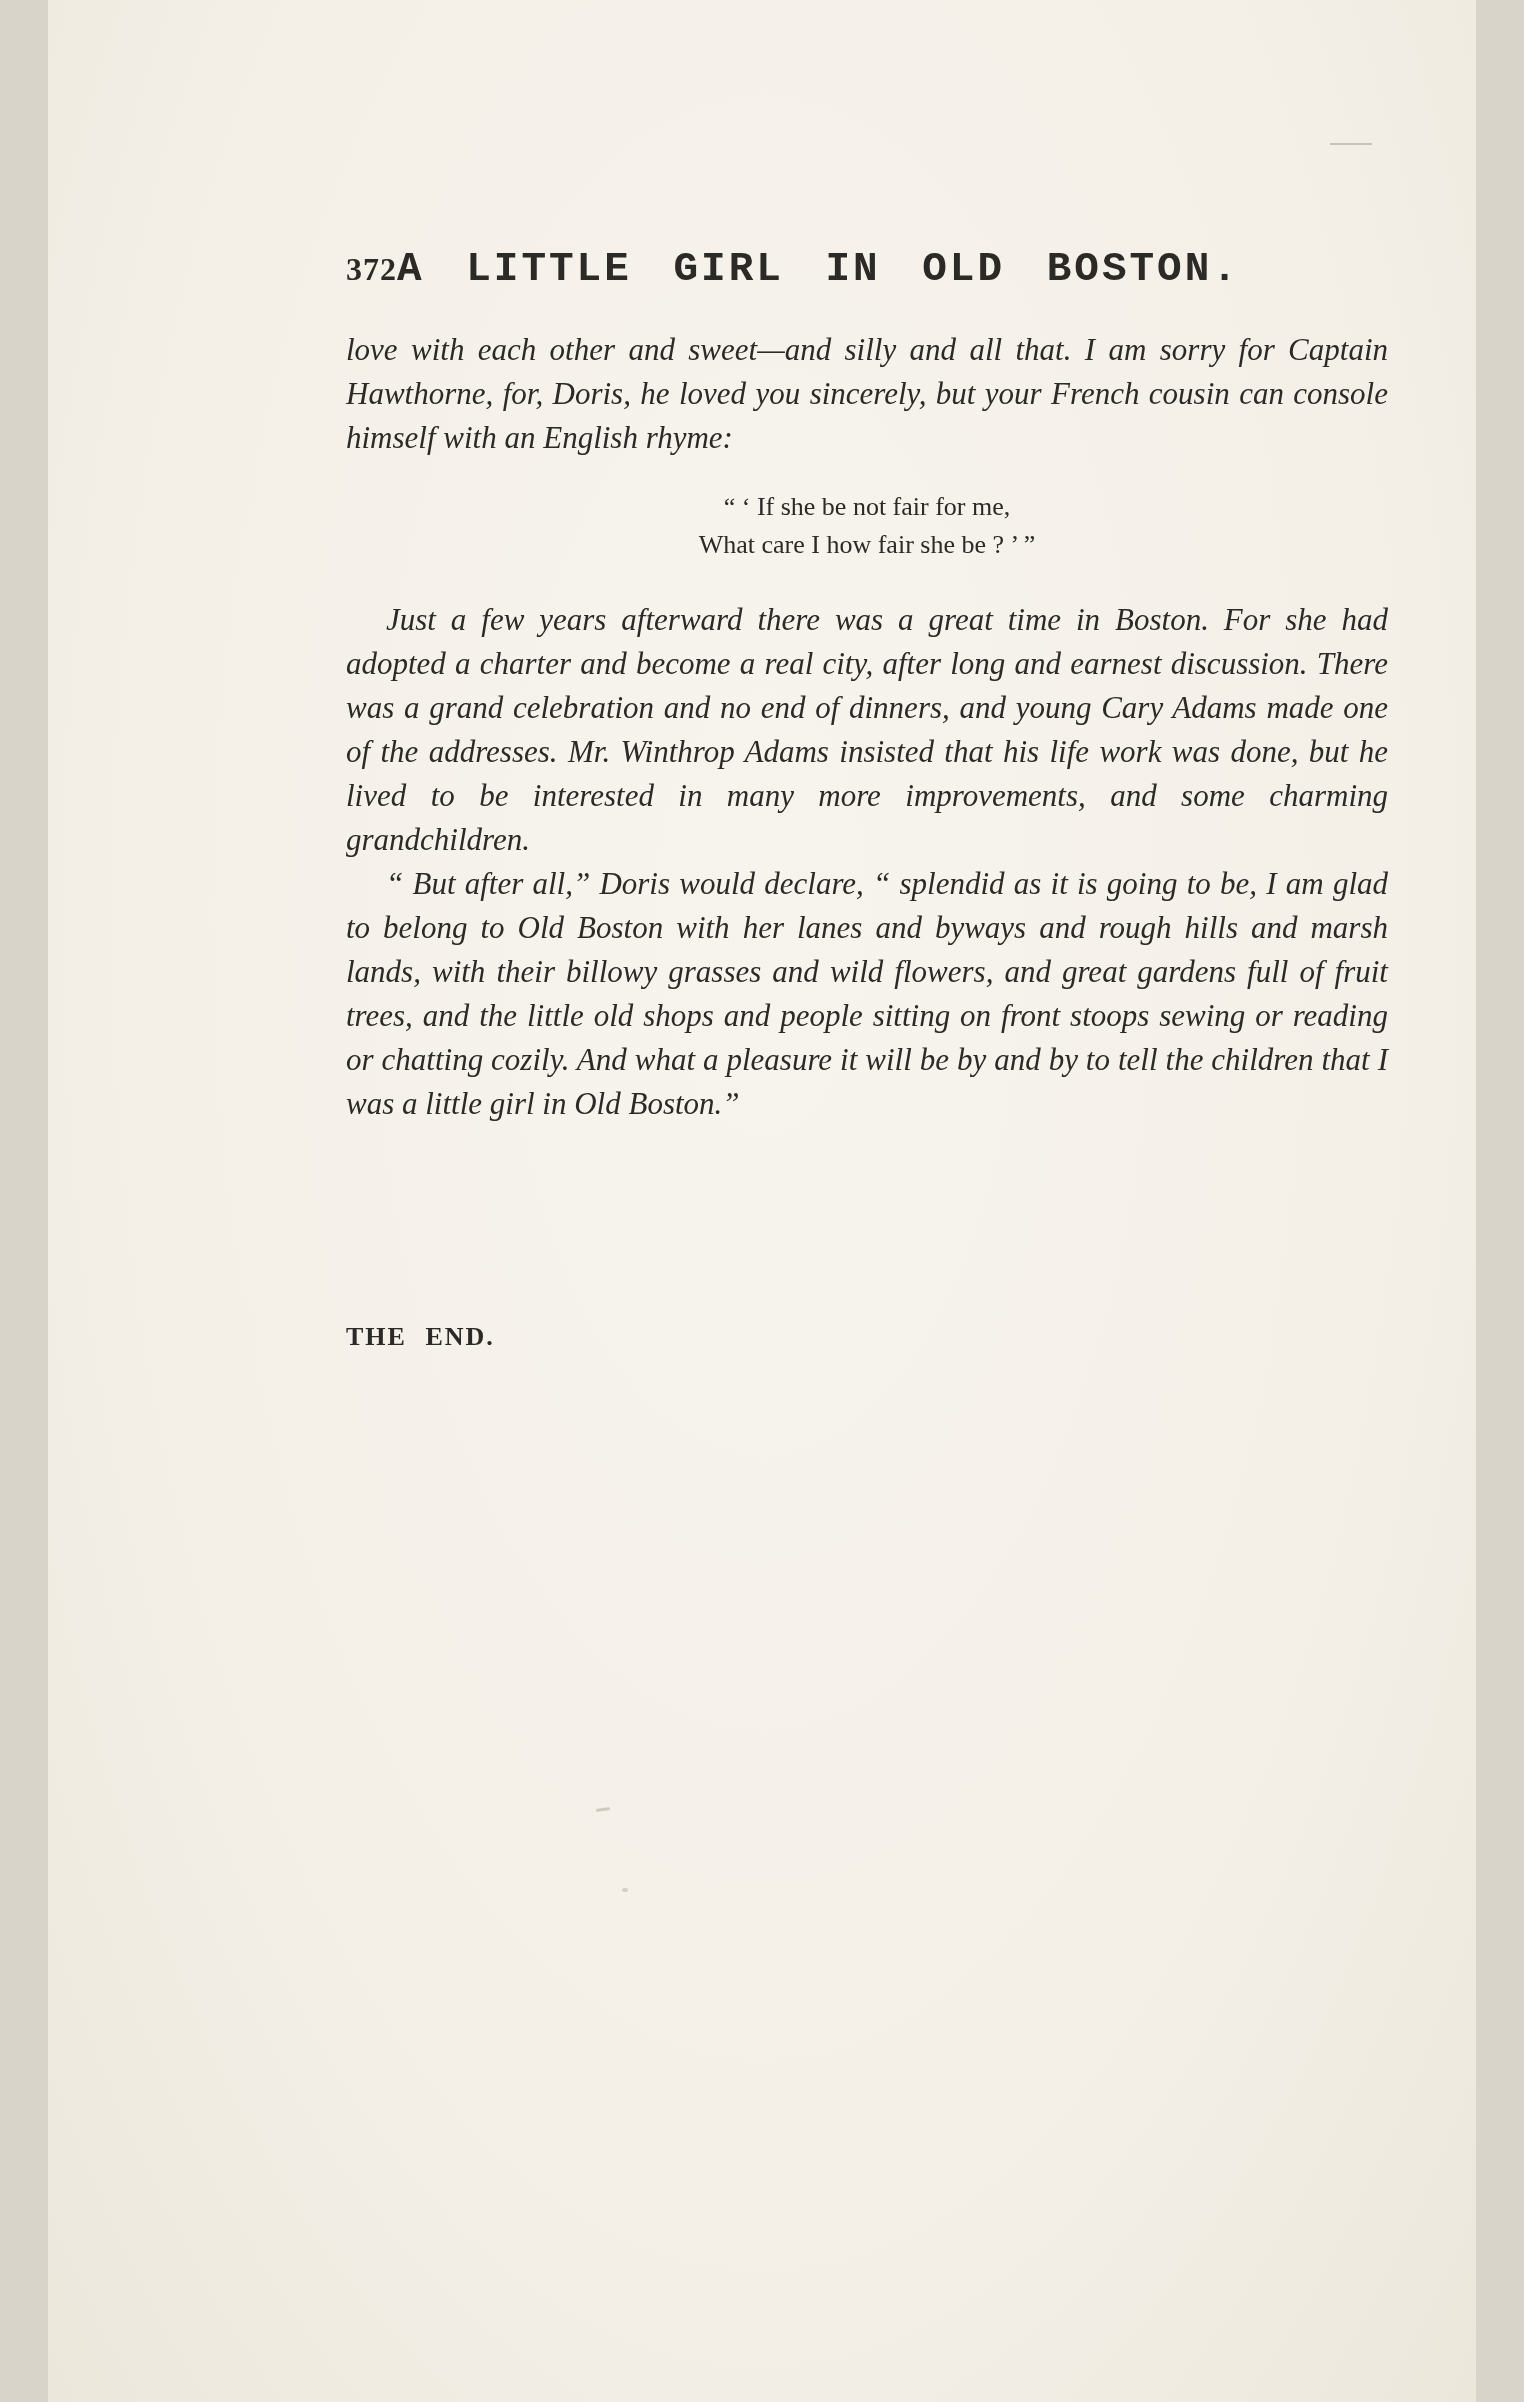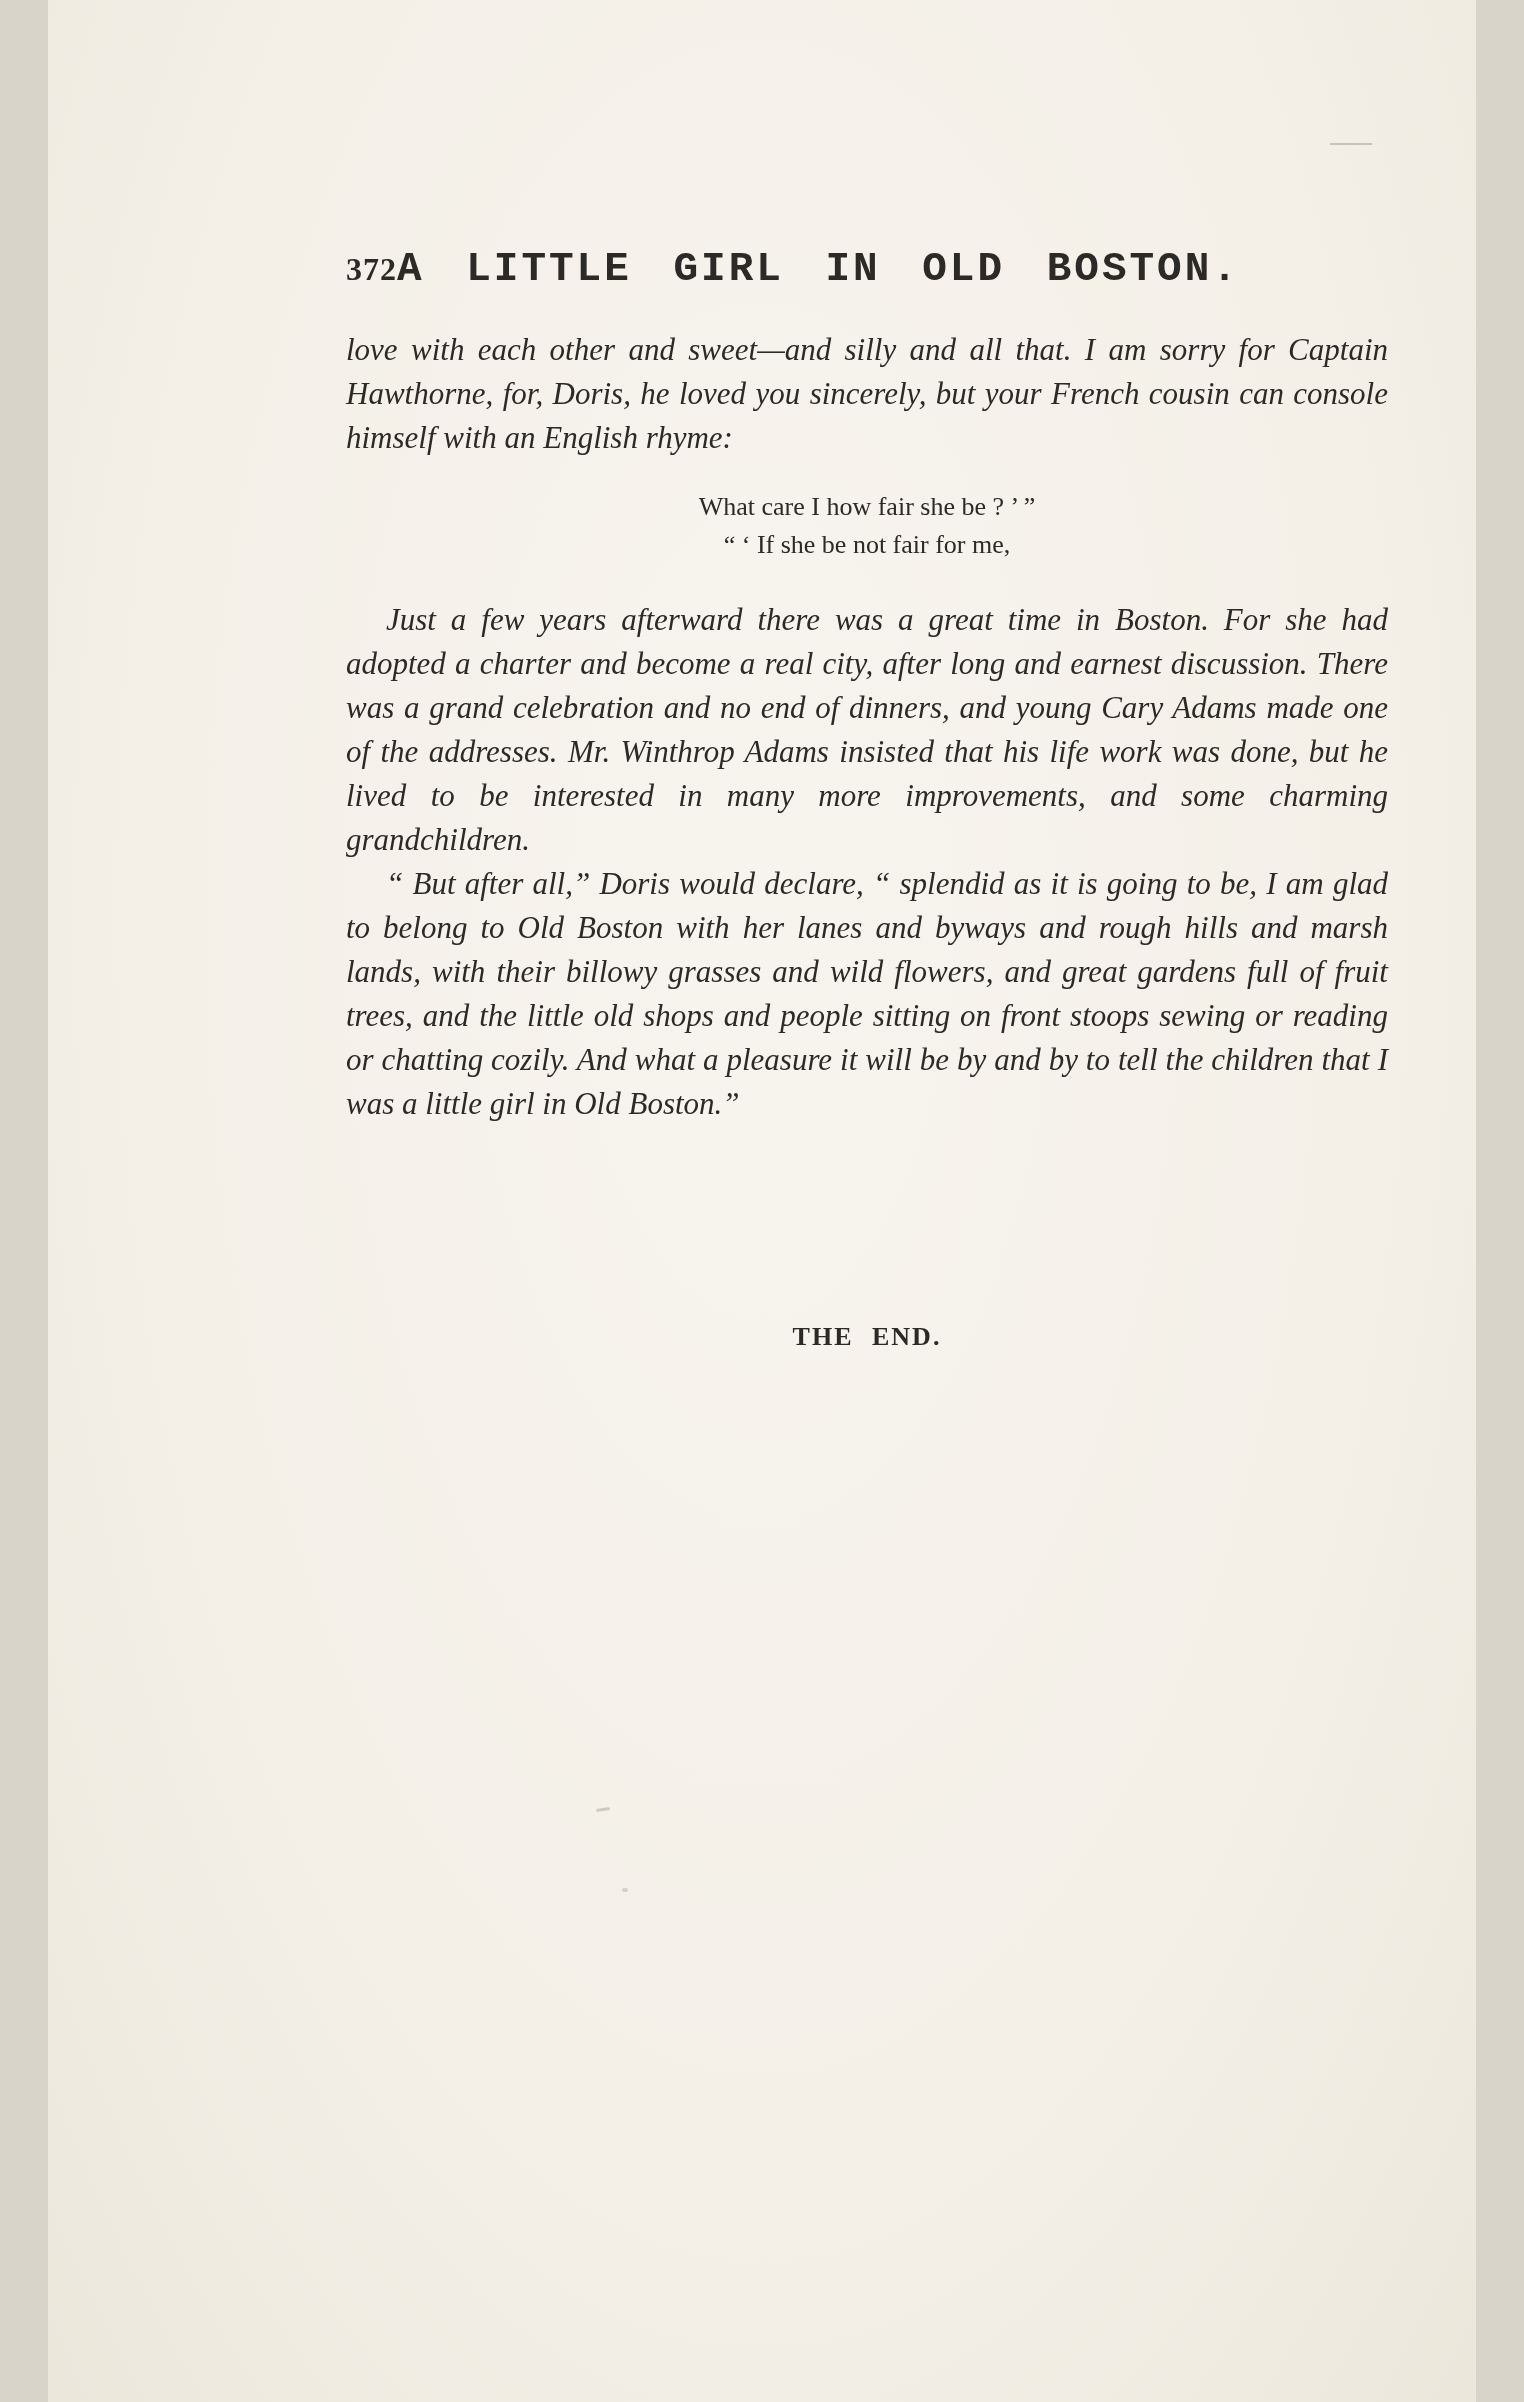--- a/index.html
+++ b/index.html
@@ -55,21 +55,20 @@
     text-indent: 40px;
   }
   .verse {
     margin: 28px 0 34px 0;
     text-align: center;
     font-size: 26px;
     line-height: 38px;
   }
   .the-end {
     margin-top: 196px;
-    text-align: center;
     font-size: 26px;
     font-weight: bold;
     letter-spacing: 2px;
     word-spacing: 10px;
   }
   
   .scan-dash {
     position: absolute;
     left: 1282px;
     top: 143px;
@@ -109,22 +108,22 @@
   <div class="text-block">
 
     <div class="page-header">
       <span class="pagenum">372</span>
       <span class="running-title">A LITTLE GIRL IN OLD BOSTON.</span>
     </div>
 
     <p class="body">love with each other and sweet—and silly and all that.  I am sorry for Captain Hawthorne, for, Doris, he loved you sincerely, but your French cousin can console himself with an English rhyme:</p>
 
     <div class="verse">
+      <div>“ ‘ If she be not fair for me,</div>
       <div>What care I how fair she be ? ’ ”</div>
-      <div>“ ‘ If she be not fair for me,</div>
     </div>
 
 
     <p class="body indent">Just a few years afterward there was a great time in Boston.  For she had adopted a charter and become a real city, after long and earnest discussion.  There was a grand celebration and no end of dinners, and young Cary Adams made one of the addresses.  Mr. Winthrop Adams insisted that his life work was done, but he lived to be interested in many more improvements, and some charming grandchildren.</p>
 
     <p class="body indent">“ But after all,” Doris would declare, “ splendid as it is going to be, I am glad to belong to Old Boston with her lanes and byways and rough hills and marsh lands, with their billowy grasses and wild flowers, and great gardens full of fruit trees, and the little old shops and people sitting on front stoops sewing or reading or chatting cozily. And what a pleasure it will be by and by to tell the children that I was a little girl in Old Boston.”</p>
 
     <div class="the-end">THE END.</div>
 
   </div>

